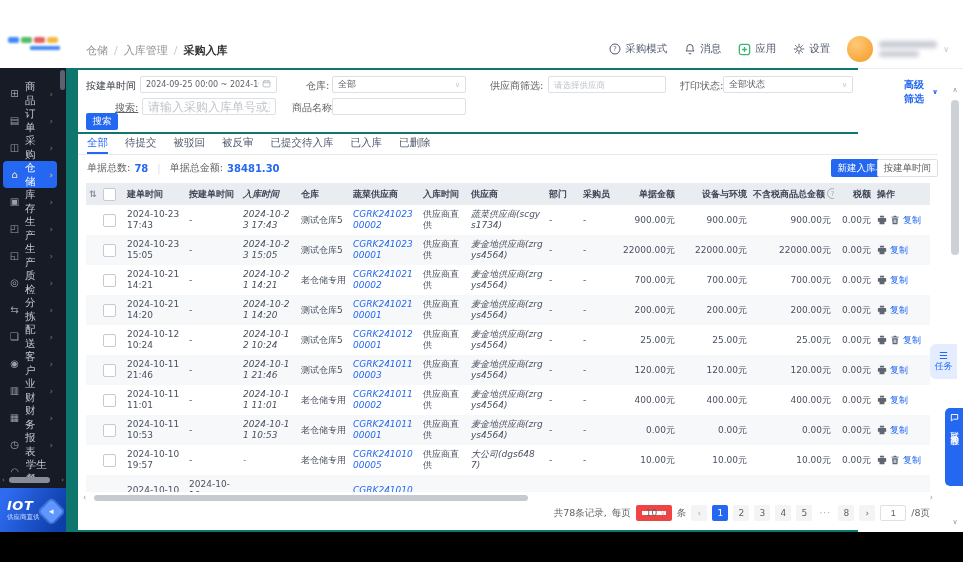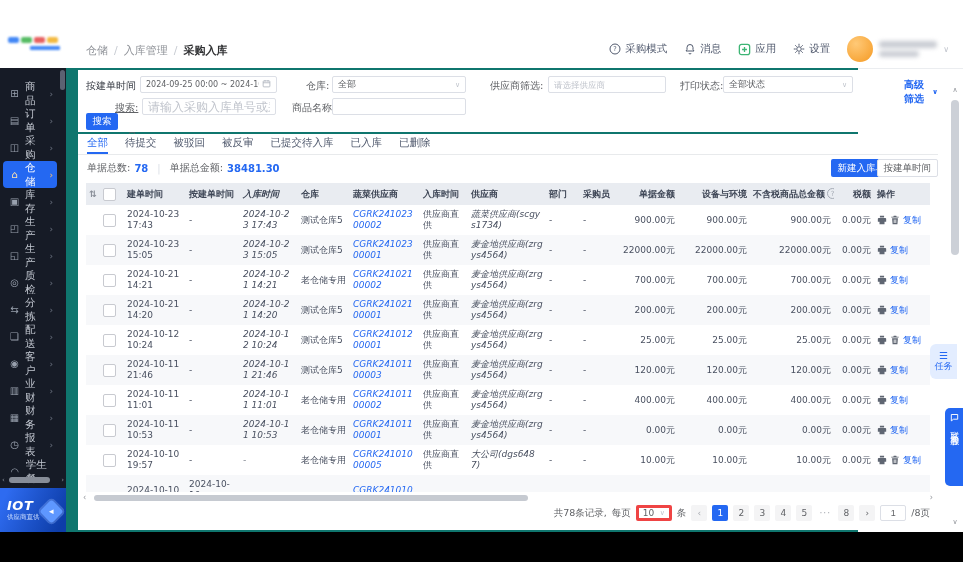--- a/index.html
+++ b/index.html
@@ -101,21 +101,21 @@
   .qtip{display:inline-flex;width:9px;height:9px;border:1px solid #a5abb5;border-radius:50%;color:#a5abb5;
         font-size:7px;align-items:center;justify-content:center;margin-left:2px;vertical-align:1px;font-weight:normal;}
   .c-gear{color:#8a8f99;font-size:9px;}
 
   .hscroll{position:relative;height:7px;margin:3px 9px 0;}
   .hthumb{position:absolute;left:7px;top:0;width:434px;height:6px;background:#c6cad1;border-radius:3px;}
   .harr{position:absolute;top:-2px;font-size:8px;color:#909399;line-height:9px;}
   .harr.l{left:-4px;} .harr.r{right:-4px;}
 
   .pager{position:absolute;right:8px;bottom:9px;display:flex;align-items:center;gap:5px;font-size:9.5px;color:#606266;}
-  .pp-sel{width:36px;height:16px;border:3px solid #ef4444;border-radius:2px;display:flex;align-items:center;
+  .pp-sel{width:36px;height:16px;border:6px solid #ef4444;border-radius:2px;display:flex;align-items:center;
           padding:0 4px;font-size:9px;box-sizing:border-box;}
   .pg{min-width:16px;height:16px;padding:0 2px;border-radius:2px;display:flex;align-items:center;justify-content:center;
       font-size:9px;color:#606266;background:#f4f4f5;box-sizing:border-box;}
   .pg.active{background:#2468f2;color:#fff;}
   .pg.dots{background:transparent;color:#a8abb2;letter-spacing:1px;}
   .jump{width:26px;height:16px;border:1px solid #dcdfe6;border-radius:2px;text-align:center;font-size:9px;color:#606266;
         box-sizing:border-box;padding:0;}
 
   
   .vscroll{position:absolute;left:948px;top:72px;width:14px;height:456px;}

